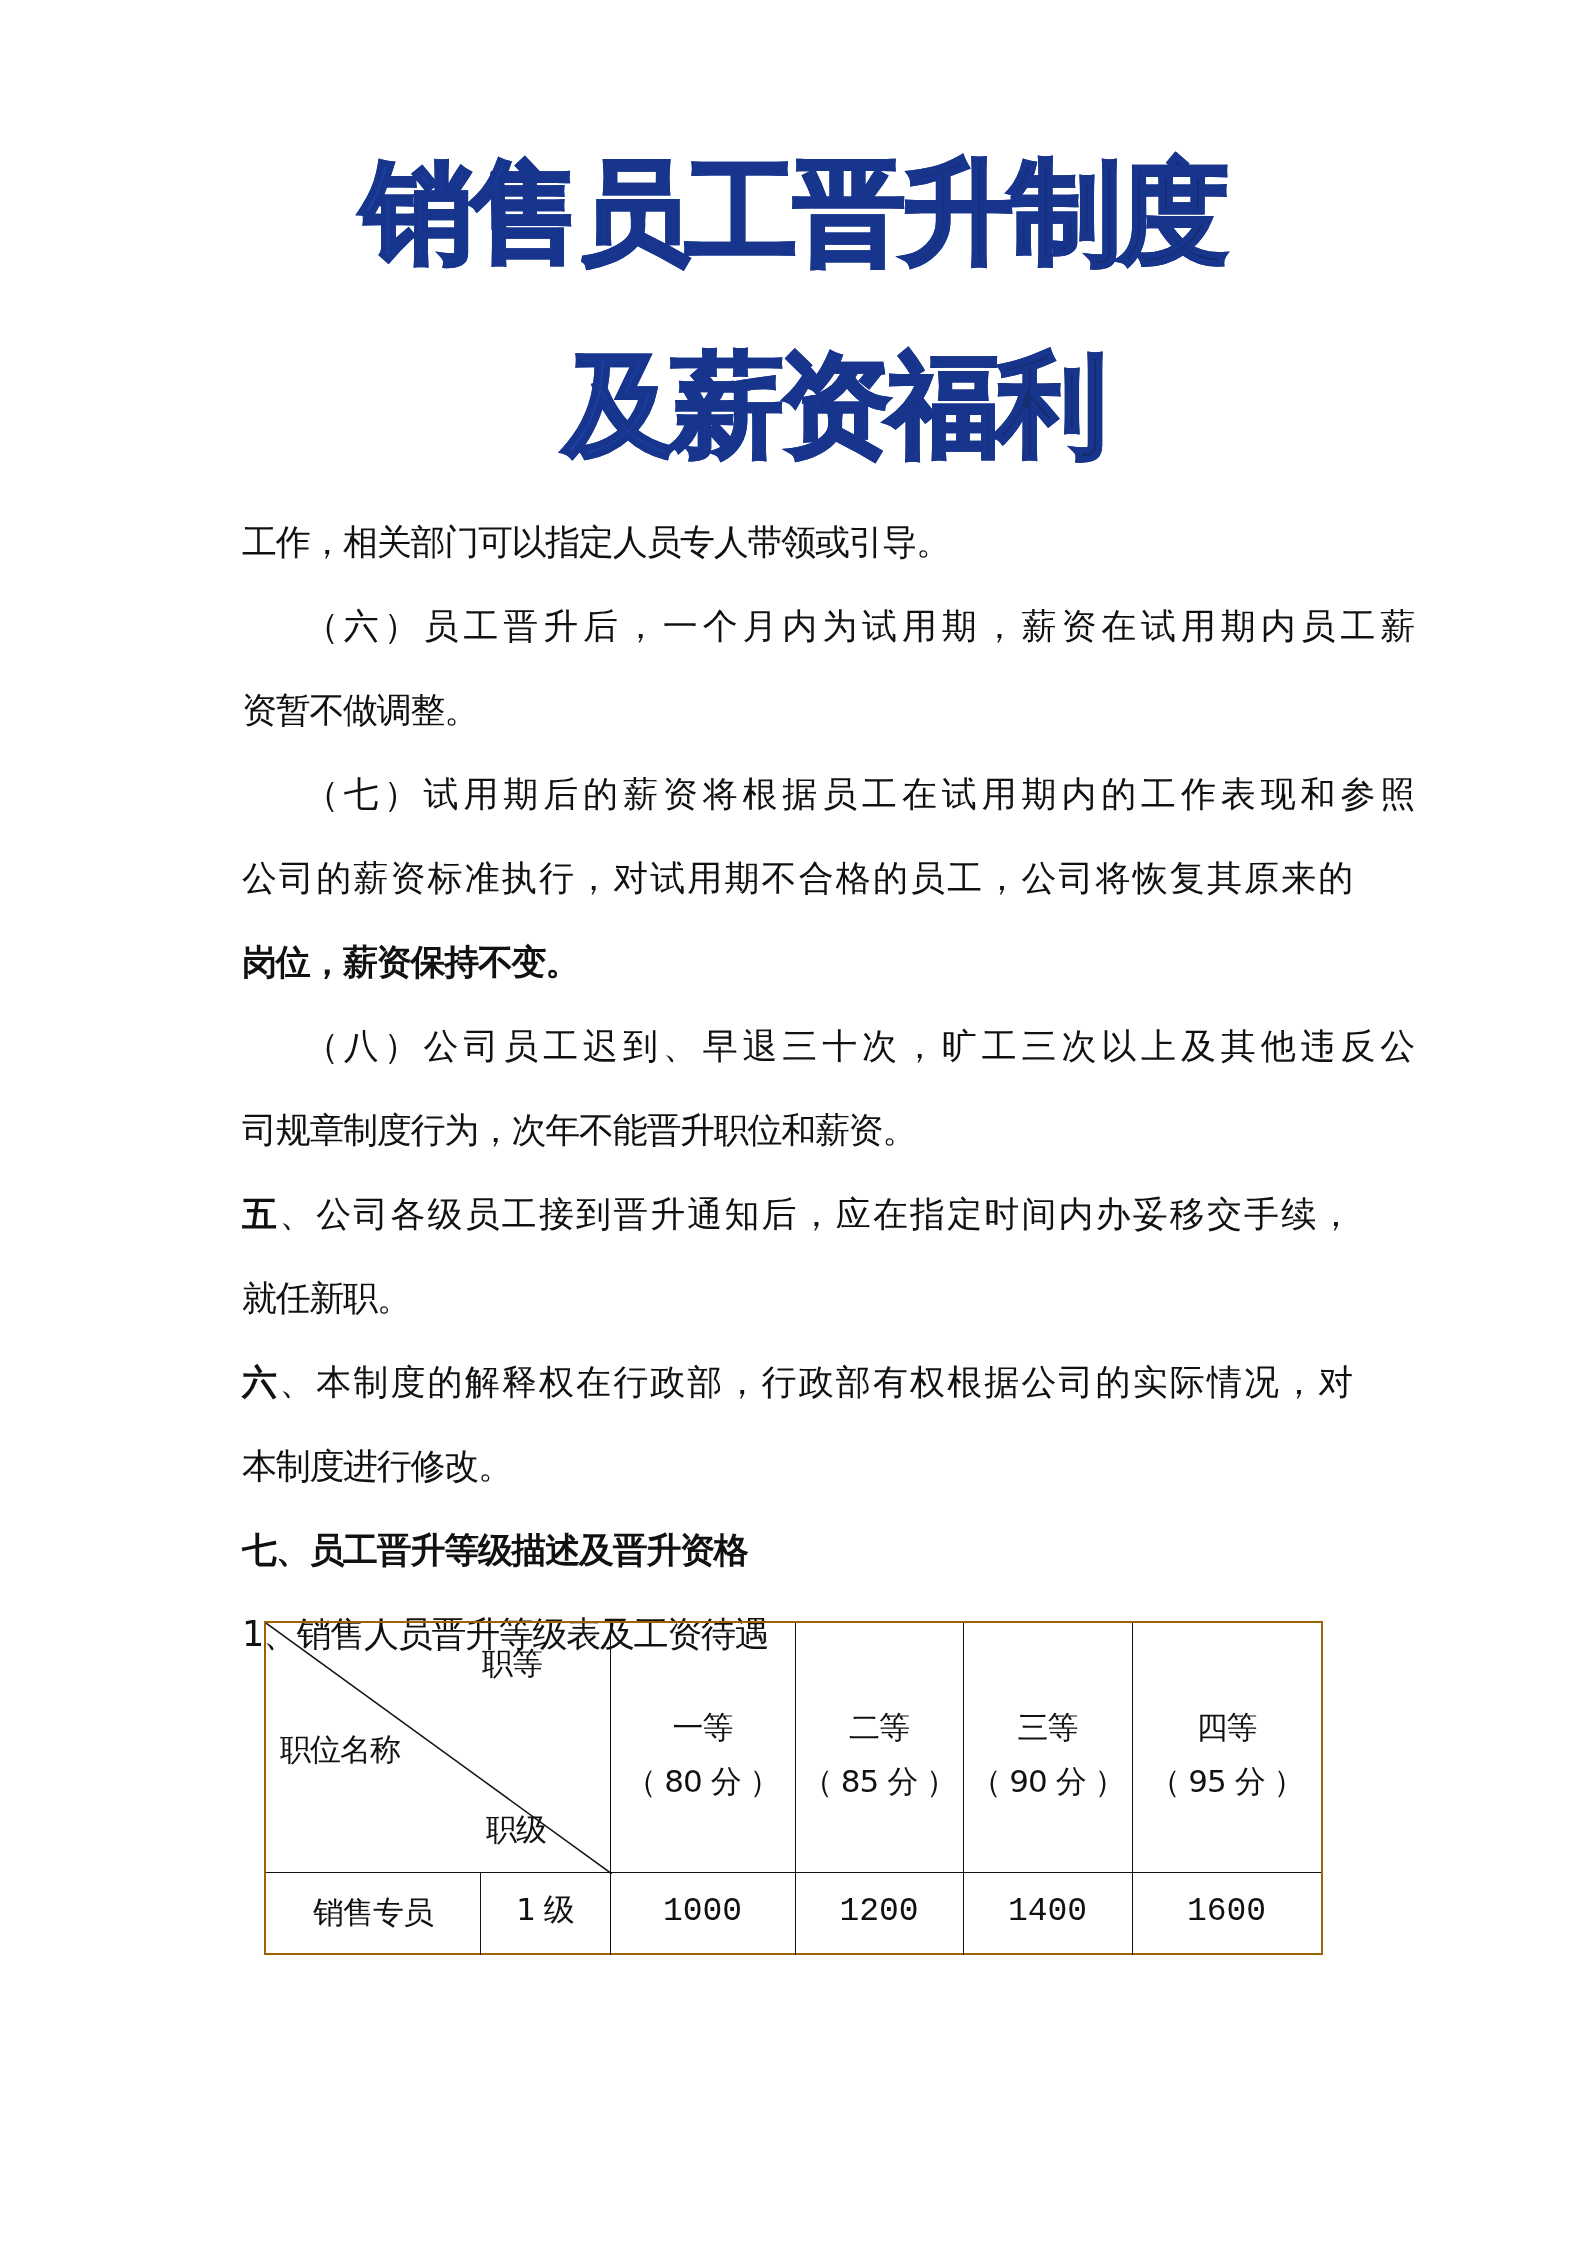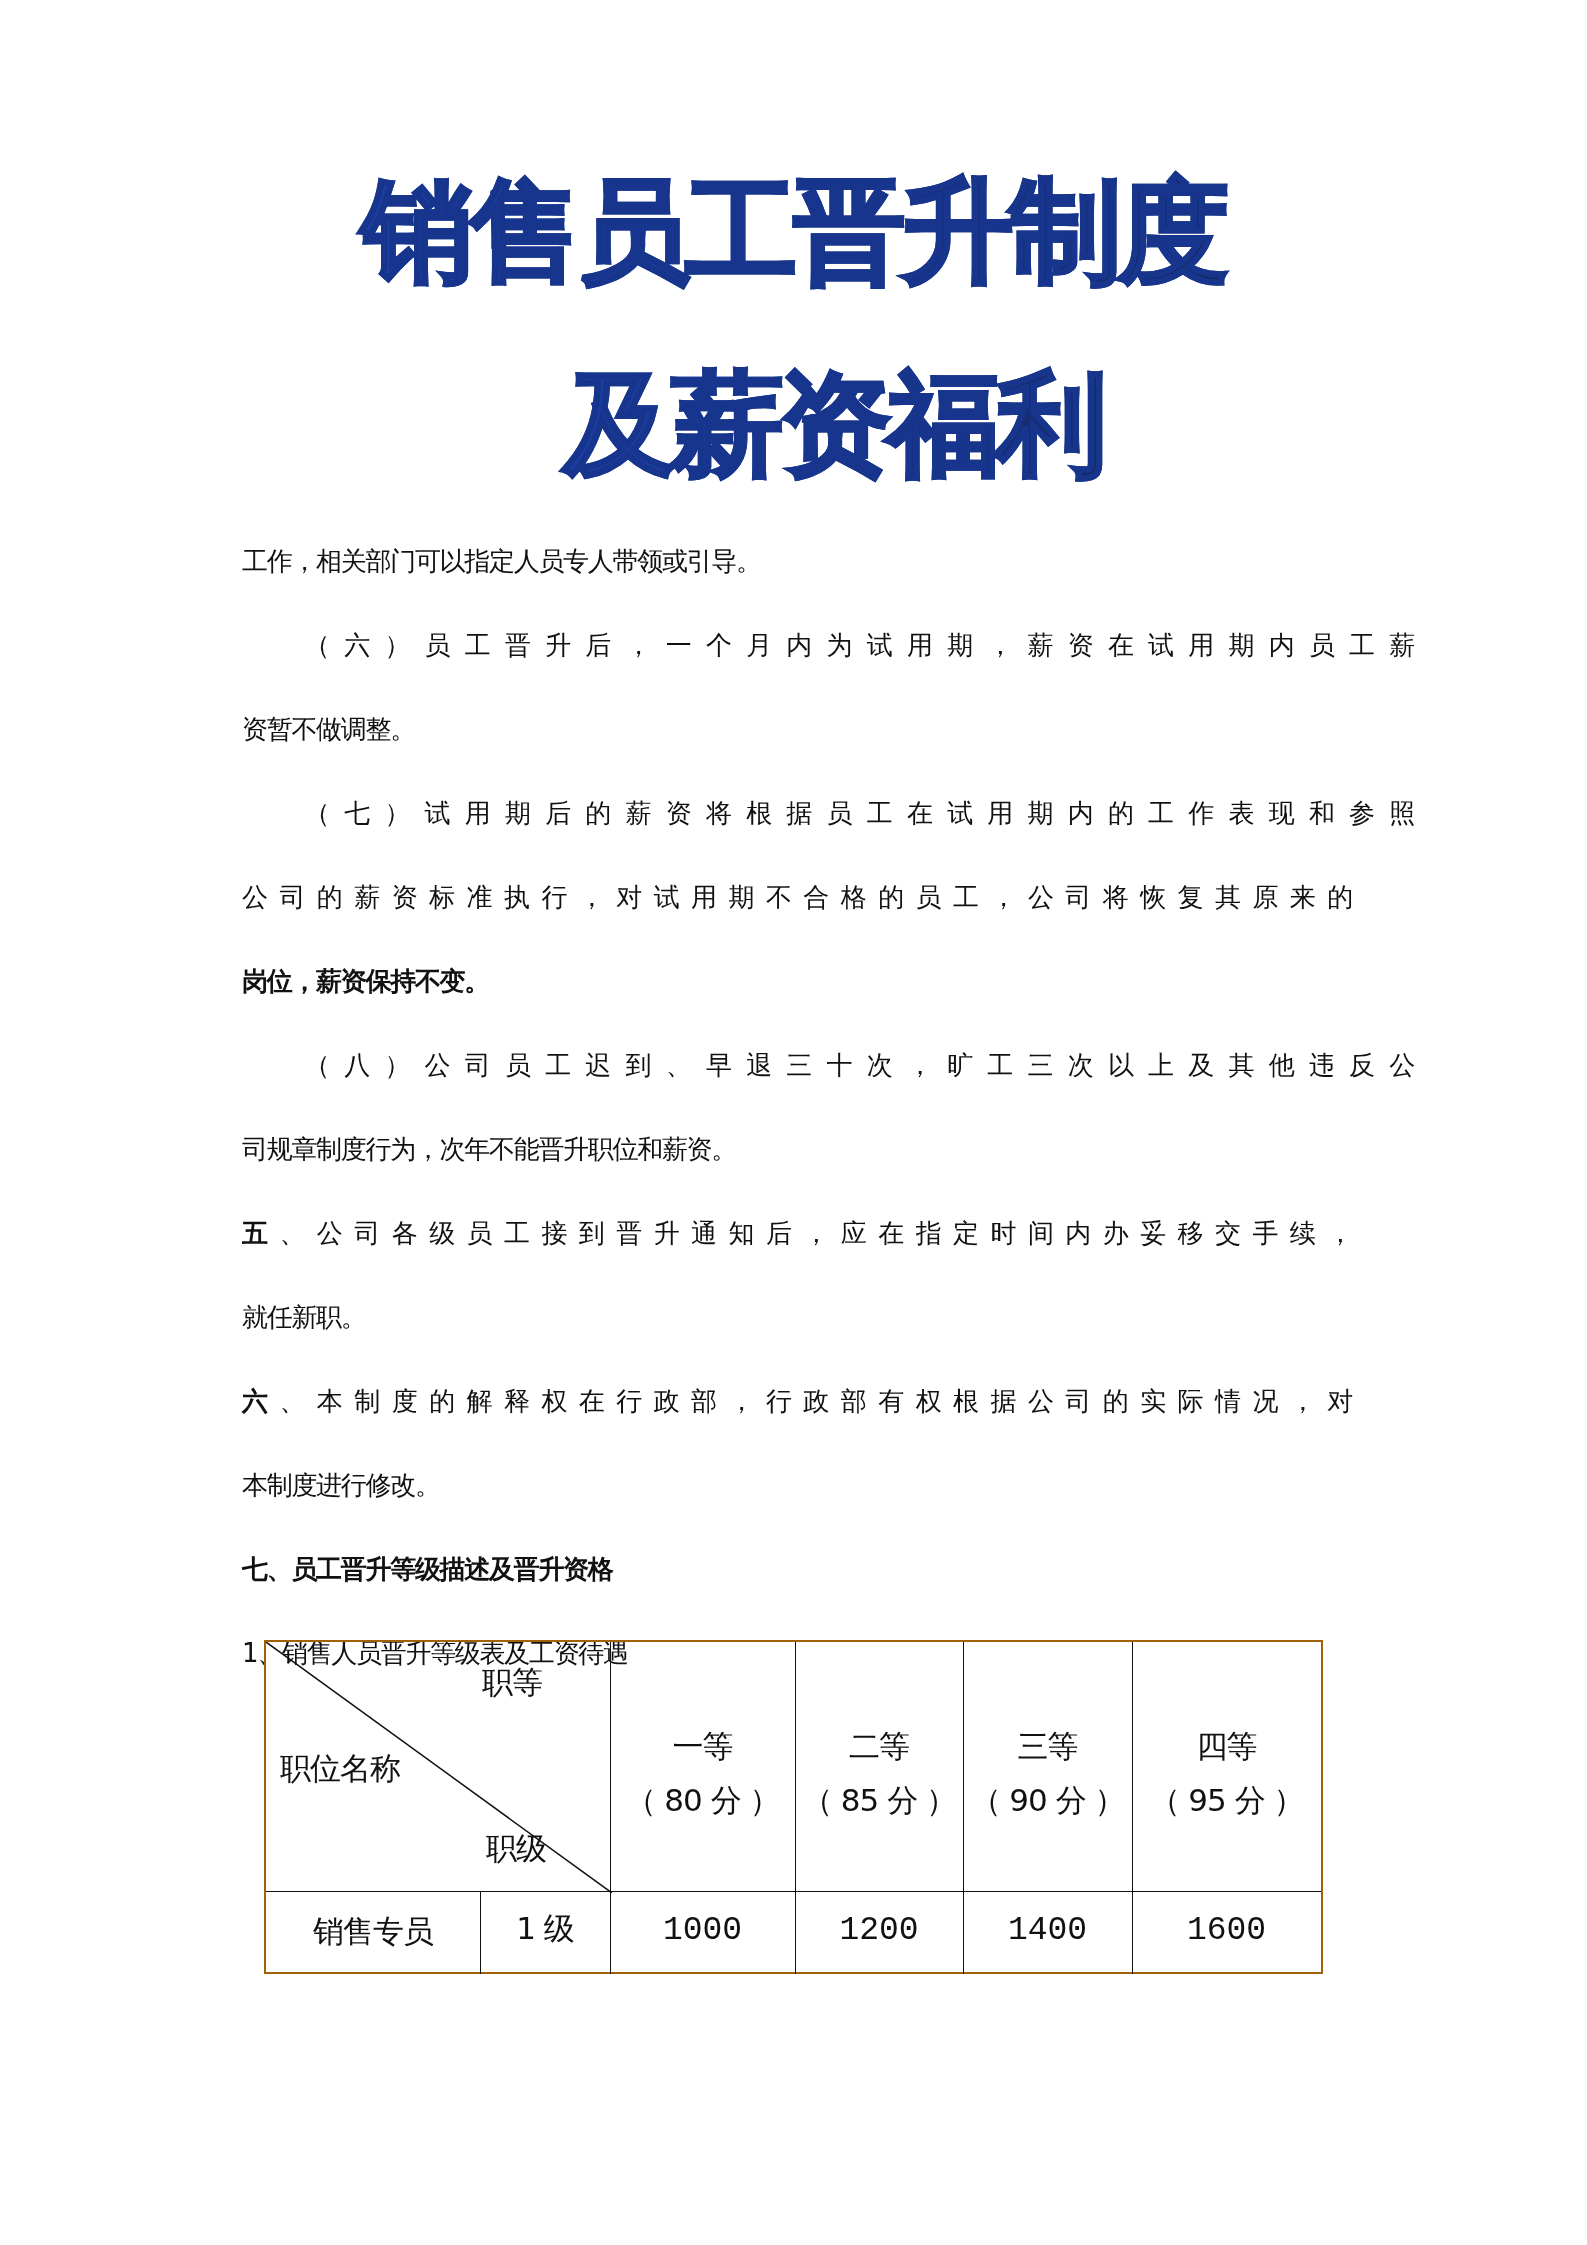--- a/index.html
+++ b/index.html
@@ -14,21 +14,20 @@
       overflow: hidden;
       font-family: "DejaVu Sans", "Liberation Sans", sans-serif;
       color: #111111;
     }
     .page {
       position: absolute;
       left: 0; top: 0;
       width: 1587px;
       height: 2183px;
       background: #ffffff;
-      margin-top: 19px;
     }
     .title-line {
       position: absolute;
       left: 0;
       width: 1587px;
       text-align: center;
       font-weight: 900;
       font-size: 112px;
       line-height: 120px;
       letter-spacing: -4px;
@@ -43,21 +42,21 @@
       -webkit-text-stroke: 3px #17358c;
       display: inline-block;
     }
     .title-1 { top: 152px; }
     .title-2 { top: 345px; padding-left: 40px; }
 
     .body-line {
       position: absolute;
       left: 242px;
       width: 1110px;
-      font-size: 26px;
+      font-size: 35px;
       line-height: 44px;
       white-space: nowrap;
       color: #111111;
       font-family: "DejaVu Sans", sans-serif;
       letter-spacing: -1.3px;
     }
     .indent { padding-left: 62px; }
     .justify {
       text-align-last: justify;
       text-align: justify;

